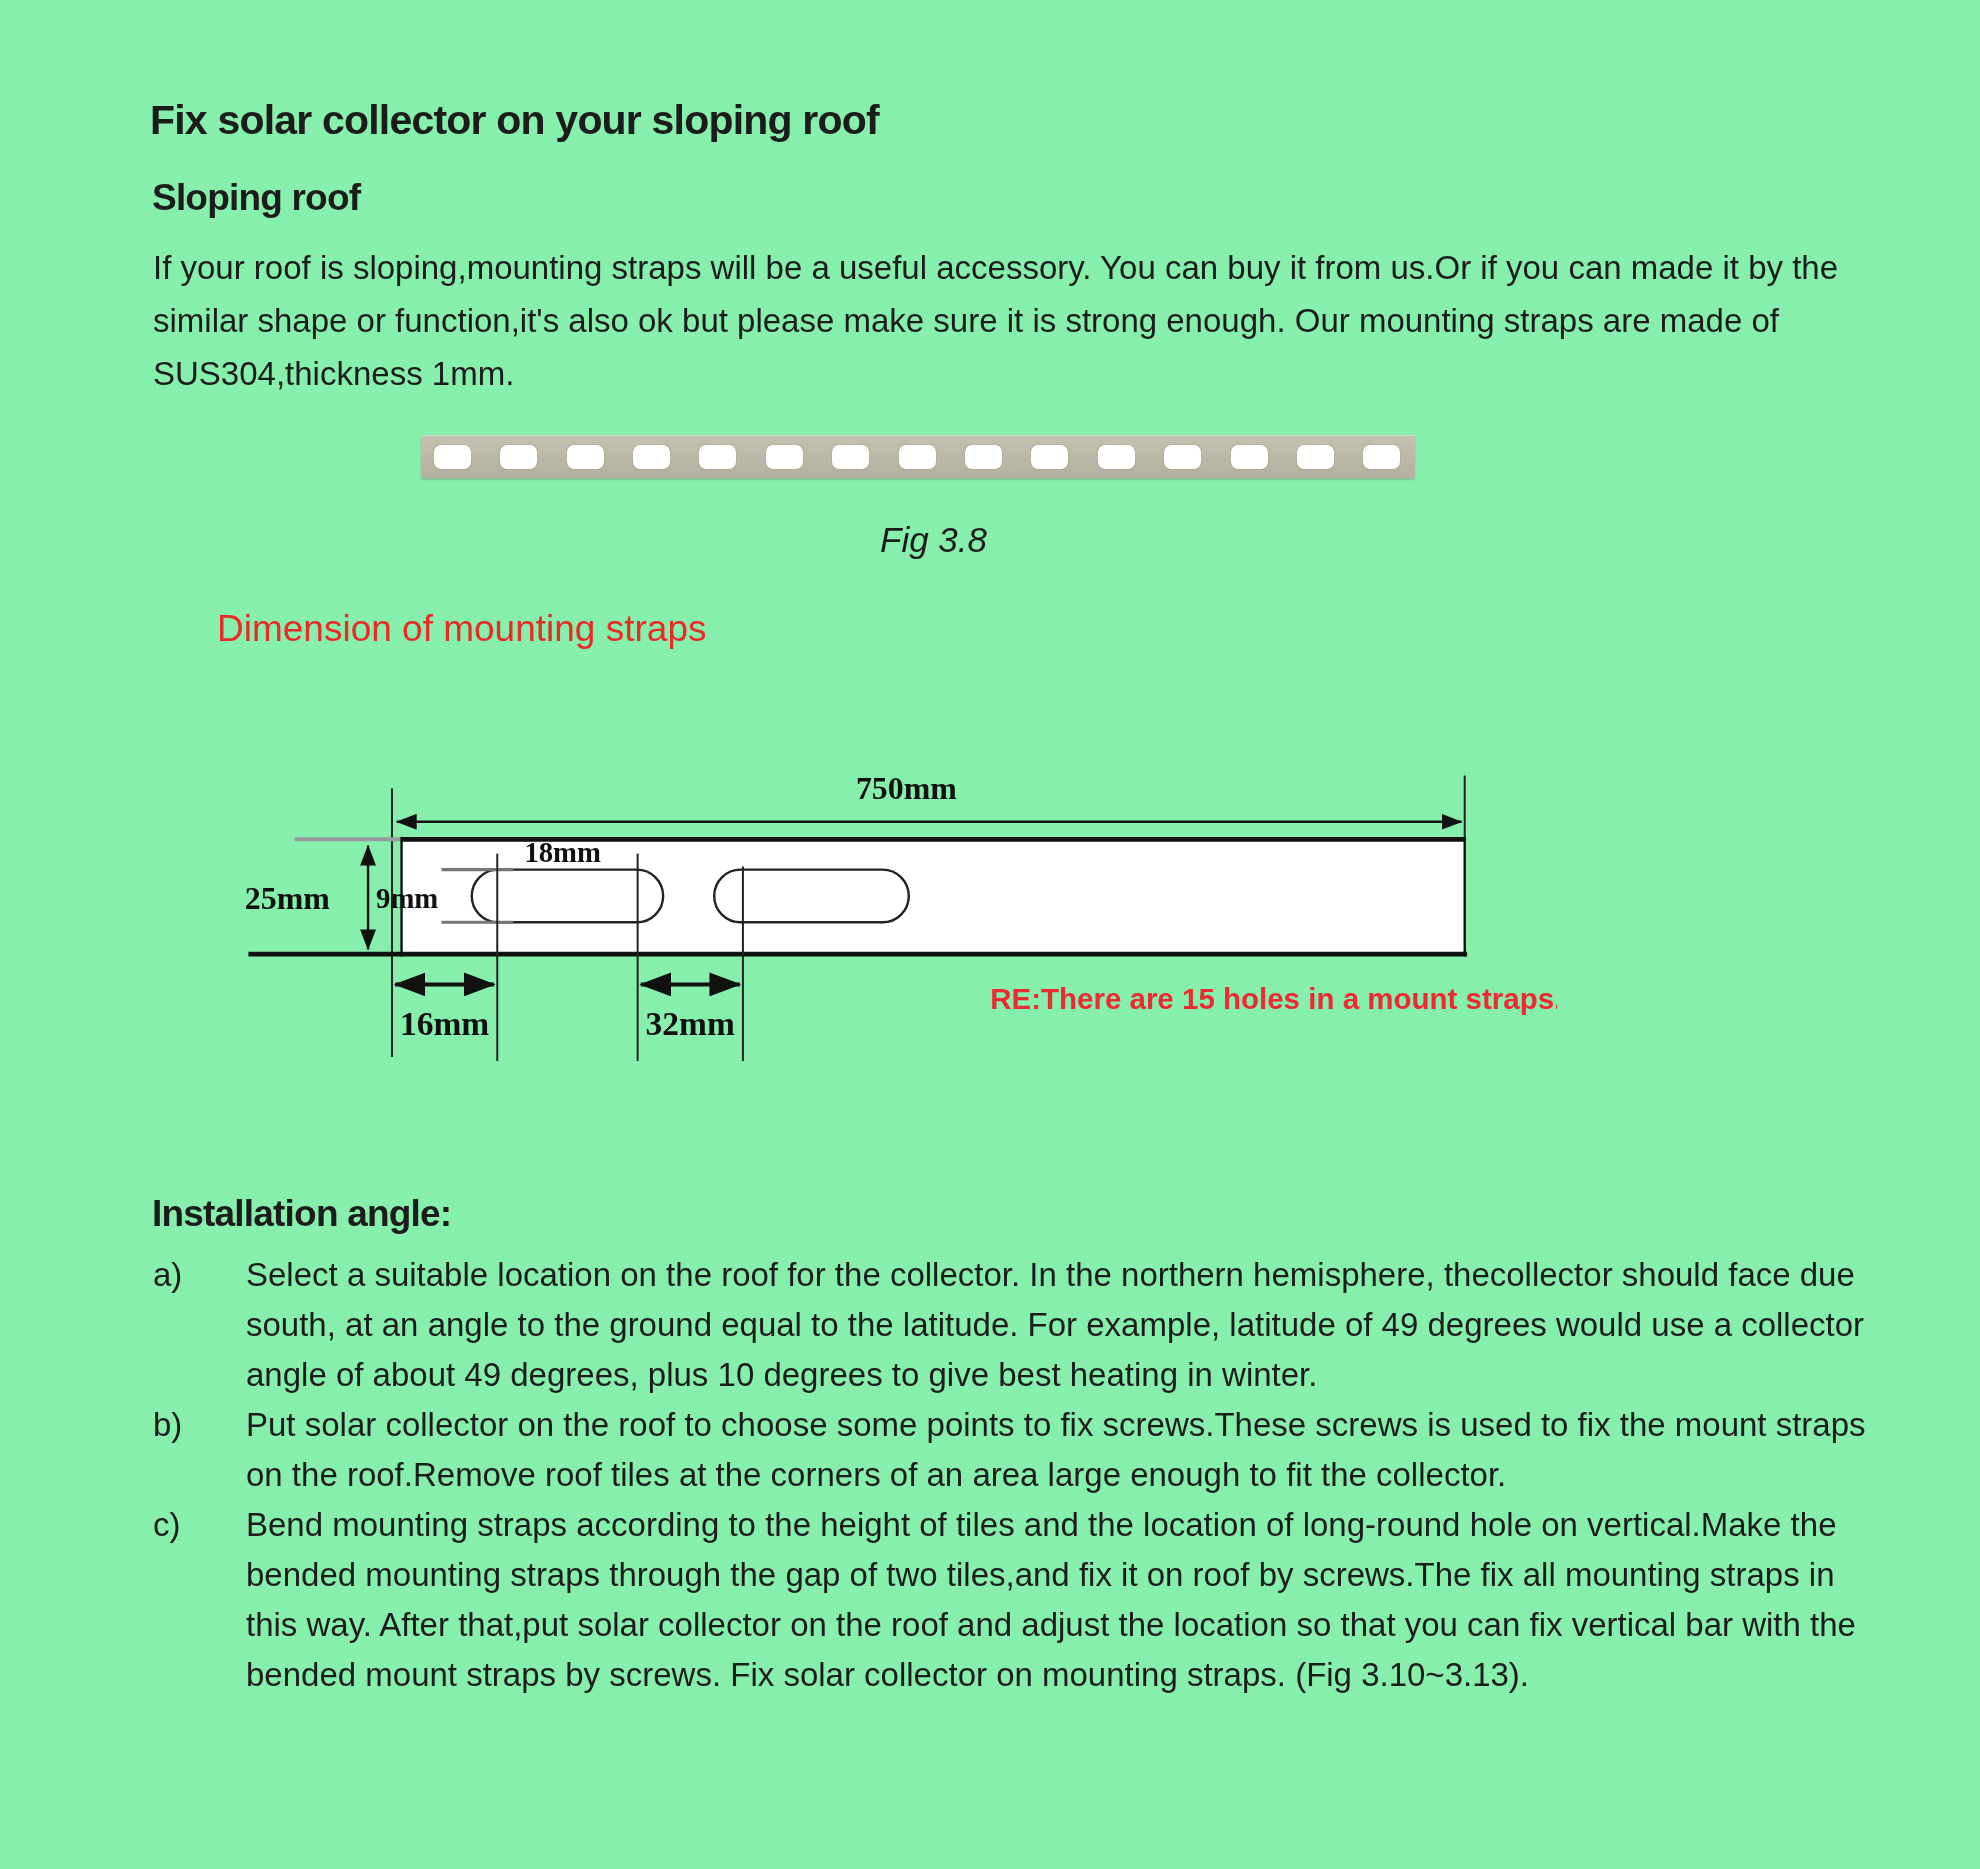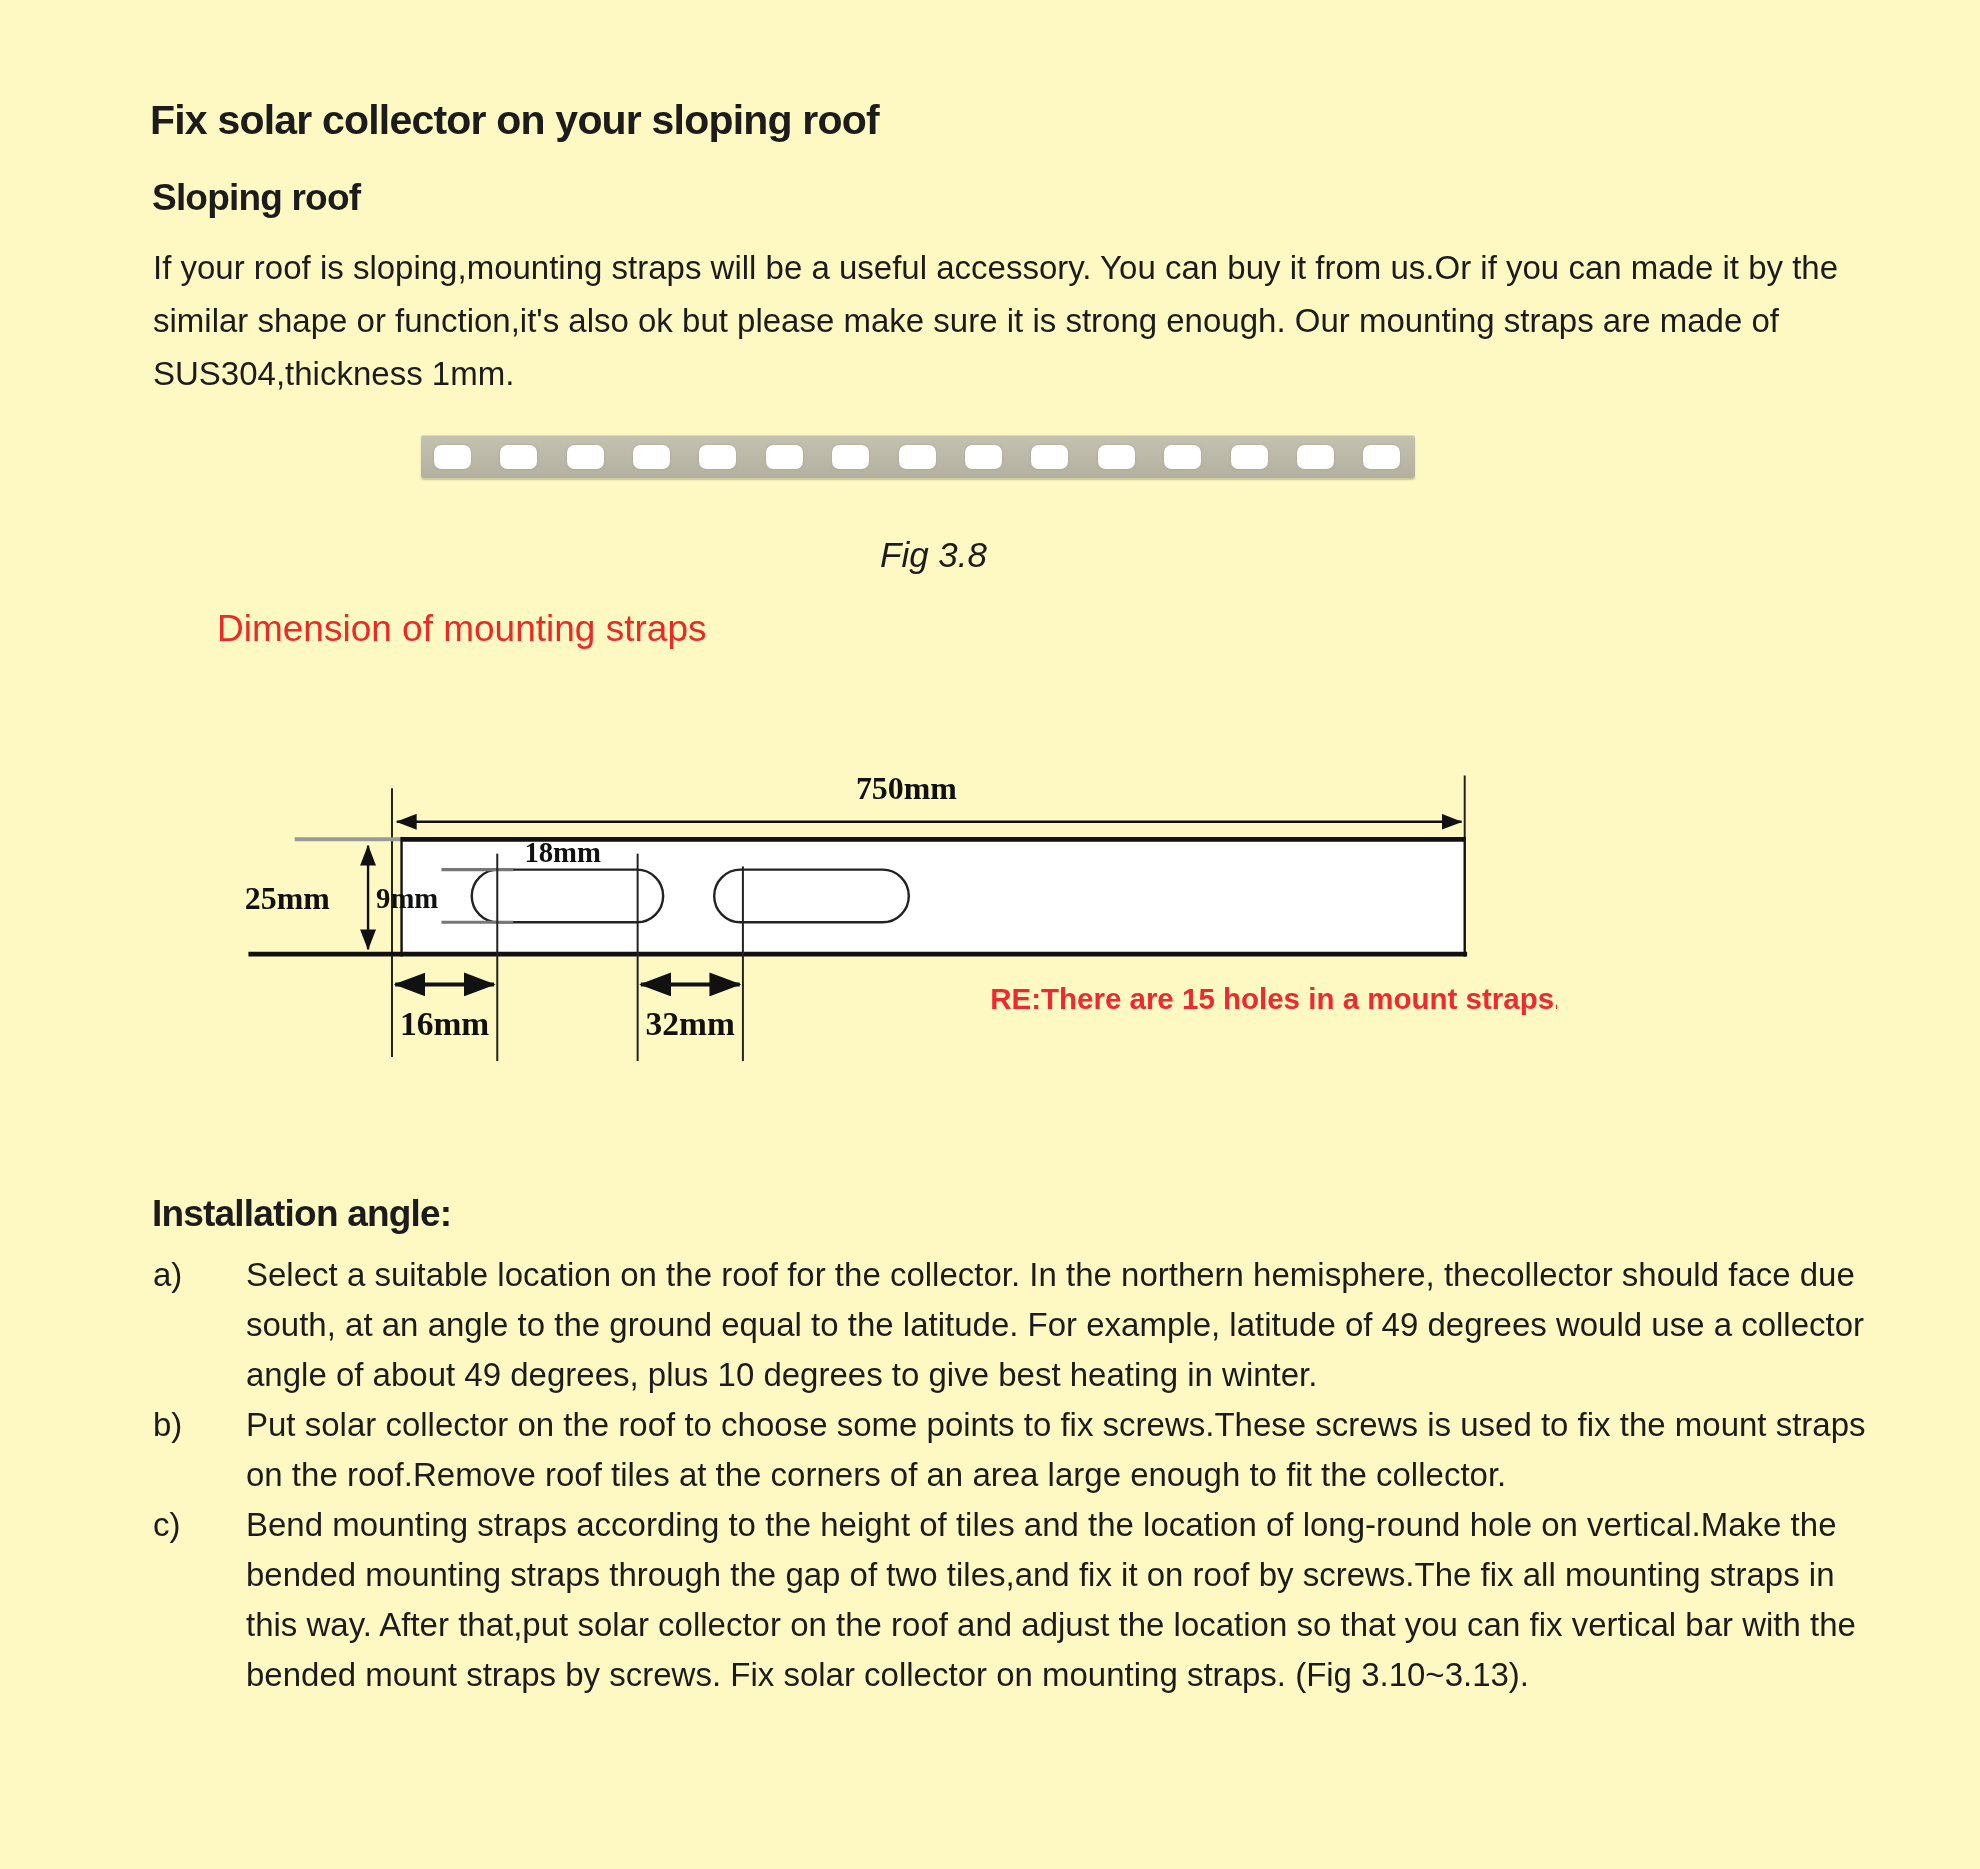--- a/index.html
+++ b/index.html
@@ -1,20 +1,20 @@
 <!DOCTYPE html>
 <html style="font-size:12.8px"><head>
 <meta charset="utf-8">
 <style>
   html,body{margin:0;padding:0;background:#ffffff;}
   .page{
     position:relative;
     width:1980px;
     height:1869px;
-    background:#fef9c3;
+    background:#86efac;
     font-family:"Liberation Sans", sans-serif;
     color:#1c1c1c;
     overflow:hidden;
   }
   .abs{position:absolute;}
   .doc-title{
     left:150px; top:97px;
     font-size:41px; font-weight:bold; letter-spacing:-0.8px;
   }
   .section-heading{
@@ -36,21 +36,21 @@
   .strap-hole{
     position:absolute;
     top:8.8px;
     width:37px; height:24px;
     border-radius:7.2px;
     box-shadow:0 0 1.6px rgba(120,118,100,0.6);
   }
   .fig-caption{
     left:0; width:1867px;
     text-align:center;
-    font-size:35px; font-style:italic;margin-top:15px;
+    font-size:35px; font-style:italic;
   }
   .fig38{ top:520px; }
   .fig39{ top:1143px; }
   .dim-heading{
     left:217px; top:608px;
     font-size:37px; letter-spacing:0px;
   }
   .diagram-svg{ left:200px; top:742px; }
   .install-heading{
     left:152px; top:1193px;

